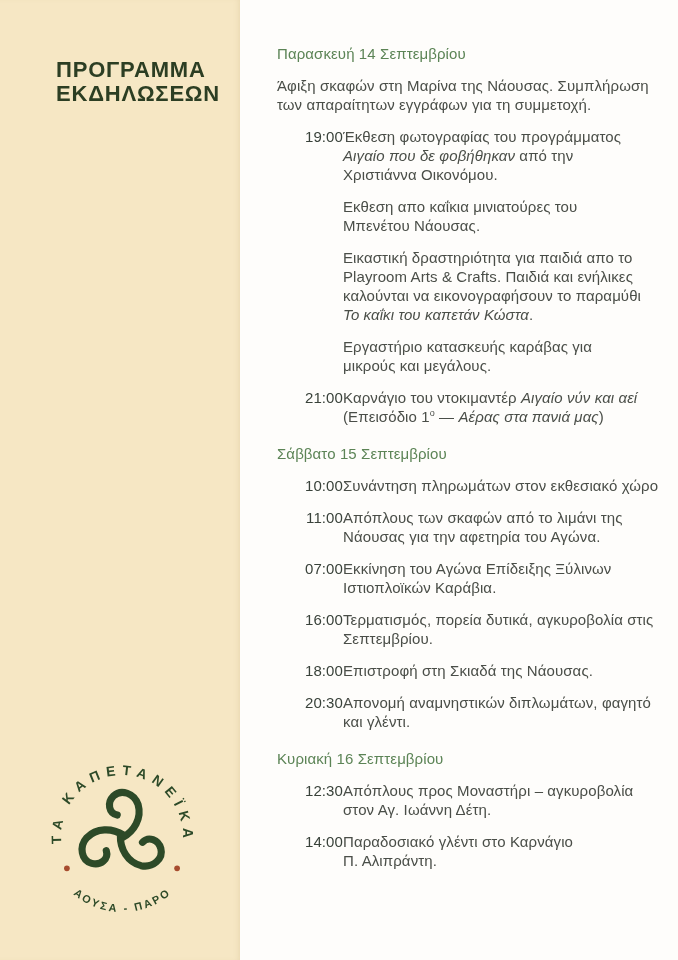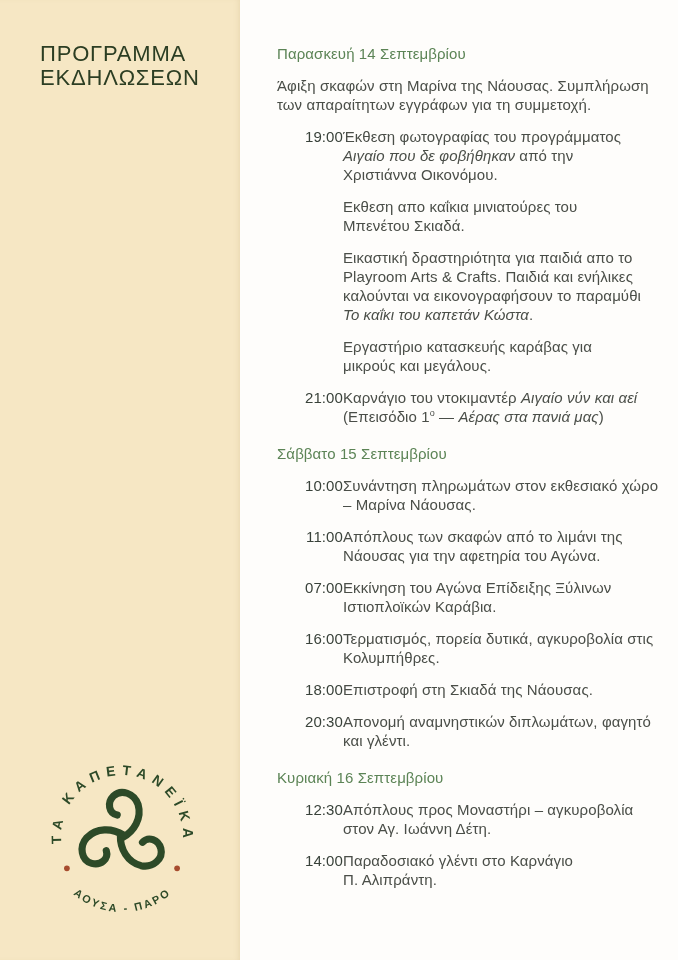--- a/index.html
+++ b/index.html
@@ -19,22 +19,22 @@
     background:var(--paper);
   }
   .poster{position:relative;width:678px;height:960px;display:flex;}
   
   .sidebar{
     position:relative;width:240px;height:960px;flex:0 0 240px;
     background:var(--cream);
     box-shadow:inset -4px 0 6px -4px rgba(180,150,90,.25);
   }
   .title{
-    margin:0;padding:42px 0 0 40px;
-    font-size:22px;line-height:24px;font-weight:400;
+    margin:16px;padding:42px 0 0 40px;
+    font-size:22px;line-height:24px;font-weight:700;
     letter-spacing:.8px;color:var(--title-ink);
   }
   .title span{display:block;}
   .logo{position:absolute;left:27px;top:741px;width:190px;height:190px;}
   .logo svg{width:100%;height:100%;}
   .arc-top{
     font-family:"Liberation Sans", sans-serif;font-size:14.5px;font-weight:700;
     letter-spacing:6.5px;fill:var(--logo-green);
   }
   .arc-bottom{
@@ -105,21 +105,21 @@
           <div class="entry-text">
             <div class="line"><span>Έκθεση φωτογραφίας του προγράμματος</span></div>
             <div class="line"><span class="it">Αιγαίο που δε φοβήθηκαν</span><span> από την</span></div>
             <div class="line"><span>Χριστιάννα Οικονόμου.</span></div>
           </div>
         </div>
         <div class="entry">
           <div class="time"></div>
           <div class="entry-text">
             <div class="line"><span>Εκθεση απο καΐκια μινιατούρες του</span></div>
-            <div class="line"><span>Μπενέτου Σκιαδά.</span></div>
+            <div class="line"><span>Μπενέτου Νάουσας.</span></div>
           </div>
         </div>
         <div class="entry">
           <div class="time"></div>
           <div class="entry-text">
             <div class="line"><span>Εικαστική δραστηριότητα για παιδιά απο το</span></div>
             <div class="line"><span>Playroom Arts &amp; Crafts. Παιδιά και ενήλικες</span></div>
             <div class="line"><span>καλούνται να εικονογραφήσουν το παραμύθι</span></div>
             <div class="line"><span class="it">Το καΐκι του καπετάν Κώστα</span><span>.</span></div>
           </div>
@@ -138,42 +138,41 @@
             <div class="line"><span>(Επεισόδιο 1</span><sup>ο</sup><span> — </span><span class="it">Αέρας στα πανιά μας</span><span>)</span></div>
           </div>
         </div>
       </section>
       <section class="day-section">
         <h2 class="day-heading">Σάββατο 15 Σεπτεμβρίου</h2>
         <div class="entry">
           <div class="time">10:00</div>
           <div class="entry-text">
             <div class="line"><span>Συνάντηση πληρωμάτων στον εκθεσιακό χώρο</span></div>
-            <div class="line"><span>– Μαρίνα Νάουσας.</span></div>
           </div>
         </div>
         <div class="entry">
           <div class="time">11:00</div>
           <div class="entry-text">
             <div class="line"><span>Απόπλους των σκαφών από το λιμάνι της</span></div>
             <div class="line"><span>Νάουσας για την αφετηρία του Αγώνα.</span></div>
           </div>
         </div>
         <div class="entry">
           <div class="time">07:00</div>
           <div class="entry-text">
             <div class="line"><span>Εκκίνηση του Αγώνα Επίδειξης Ξύλινων</span></div>
             <div class="line"><span>Ιστιοπλοϊκών Καράβια.</span></div>
           </div>
         </div>
         <div class="entry">
           <div class="time">16:00</div>
           <div class="entry-text">
             <div class="line"><span>Τερματισμός, πορεία δυτικά, αγκυροβολία στις</span></div>
-            <div class="line"><span>Κολυμπήθρες.</span></div>
+            <div class="line"><span>Σεπτεμβρίου.</span></div>
           </div>
         </div>
         <div class="entry">
           <div class="time">18:00</div>
           <div class="entry-text">
             <div class="line"><span>Επιστροφή στη Σκιαδά της Νάουσας.</span></div>
           </div>
         </div>
         <div class="entry">
           <div class="time">20:30</div>

